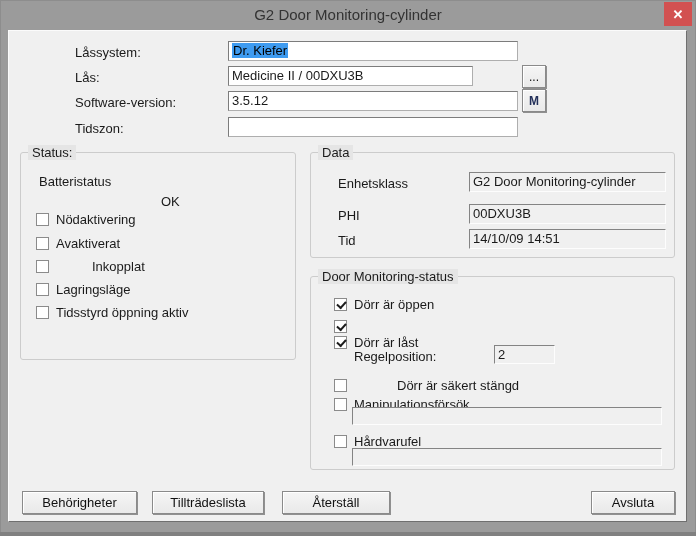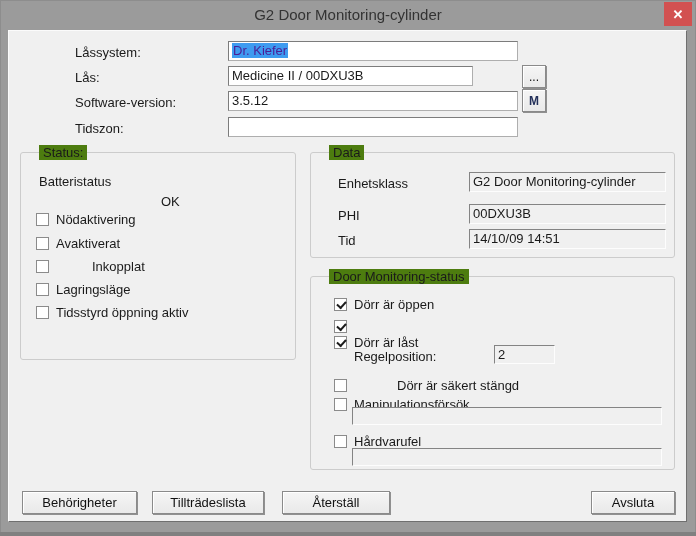--- a/index.html
+++ b/index.html
@@ -43,41 +43,41 @@
   
   .field {
     position:absolute; height:20px; padding:2px 3px; background:#ffffff;
     border:1px solid; border-color:#7c7c7c #aeaeae #aeaeae #7c7c7c;
     font-size:13px; line-height:14px; white-space:nowrap; overflow:hidden;
   }
   .field-ro {
     background:#f0f0f0;
     border-color:#848484 #fdfdfd #fdfdfd #848484;
   }
-  .selected { background:#3e9bf0; color:#4c1d95; padding:0 1px; }
+  .selected { background:#3e9bf0; color:#000000; padding:0 1px; }
 
   
   .btn {
     position:absolute; height:23px;
     background:linear-gradient(#f5f5f5,#e9e9e9);
     border:1px solid #8a8a8a;
     box-shadow:1px 1px 0 rgba(80,80,80,.6), inset 1px 1px 0 #ffffff;
     font-family:"Liberation Sans", sans-serif; font-size:13px; color:#111111;
     padding:0; text-align:center; cursor:default;
   }
   .mini-btn { width:24px; height:23px; font-size:12px; }
   .mini-m { color:#23305a; font-weight:bold; }
 
   
   .groupbox {
     position:absolute; border:1px solid #cccccc; border-radius:3px;
   }
   .legend {
-    position:absolute; top:-8px; left:7px; background:#4d7c0f;
-    padding:0 4px; line-height:15px; white-space:nowrap;margin-left:11px;
+    position:absolute; top:-8px; left:7px; background:#e5e5e5;
+    padding:0 4px; line-height:15px; white-space:nowrap;
   }
 
   
   .cb-row { position:absolute; display:flex; align-items:center; height:15px; }
   .cb {
     width:13px; height:13px; flex:0 0 13px; background:#ffffff;
     border:1px solid #8b8b8b; position:relative; margin-right:7px;
   }
   .cb.checked::after {
     content:""; position:absolute; left:2px; top:2px; width:7px; height:4px;

